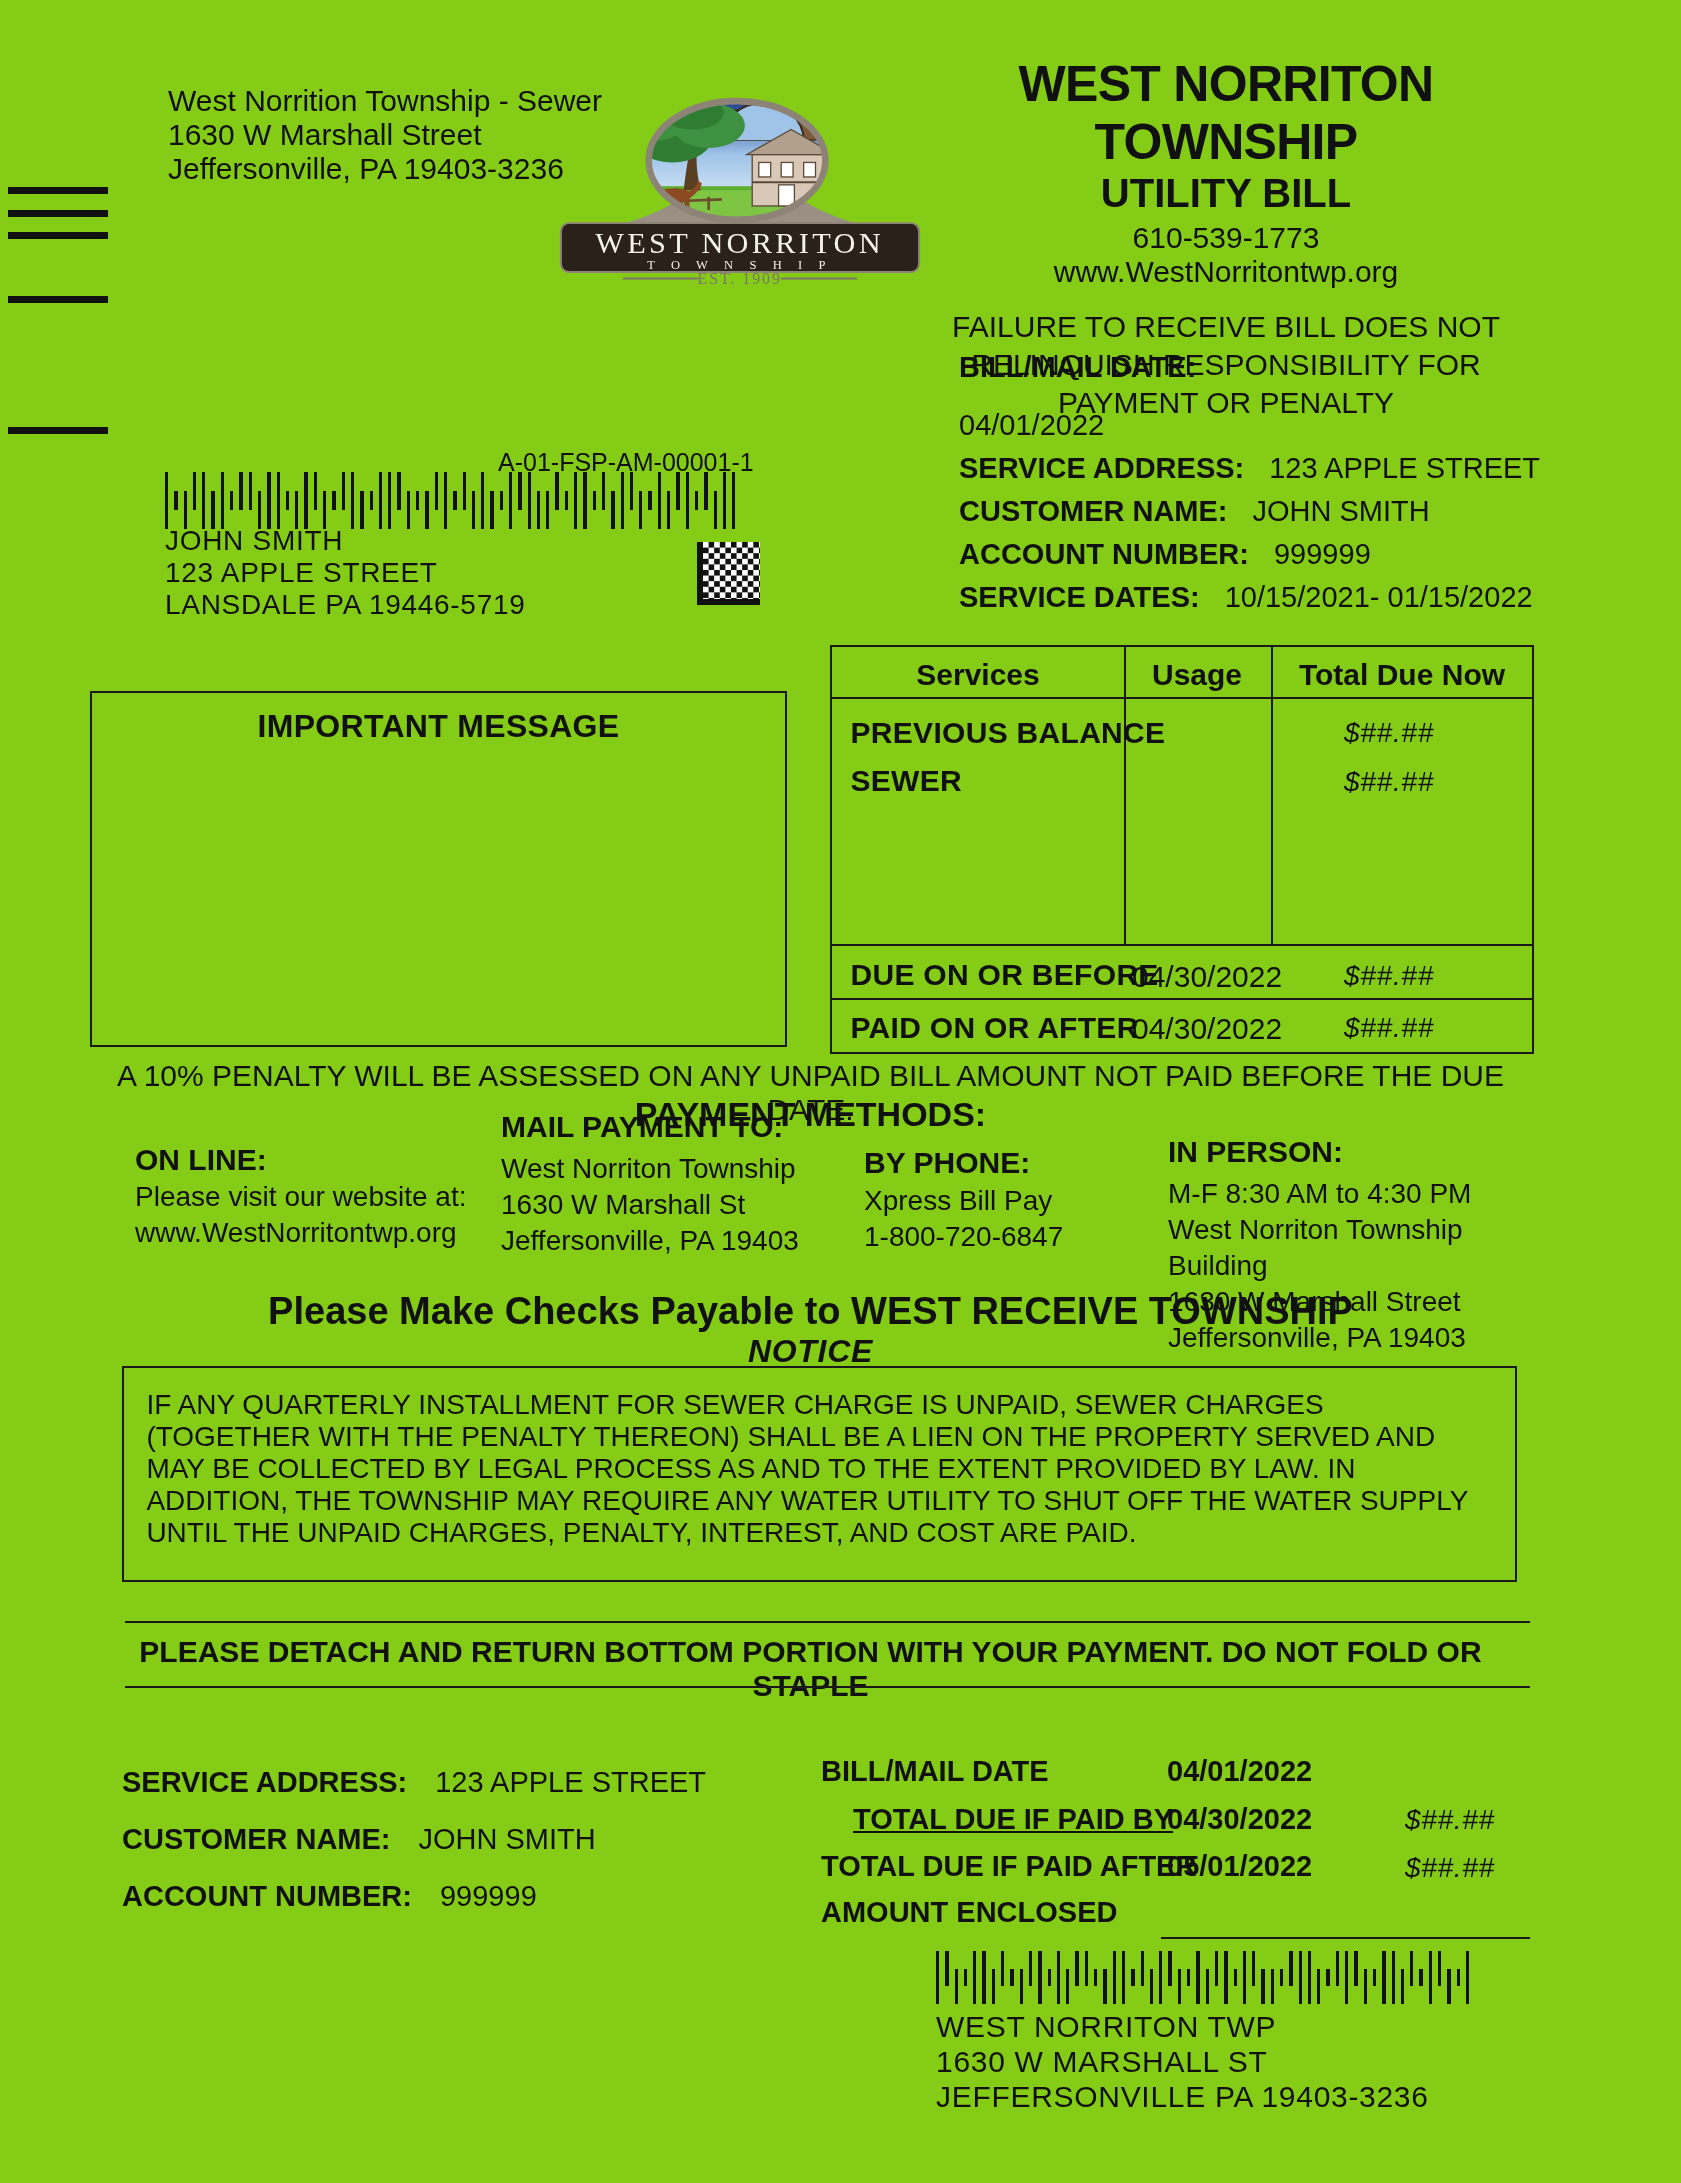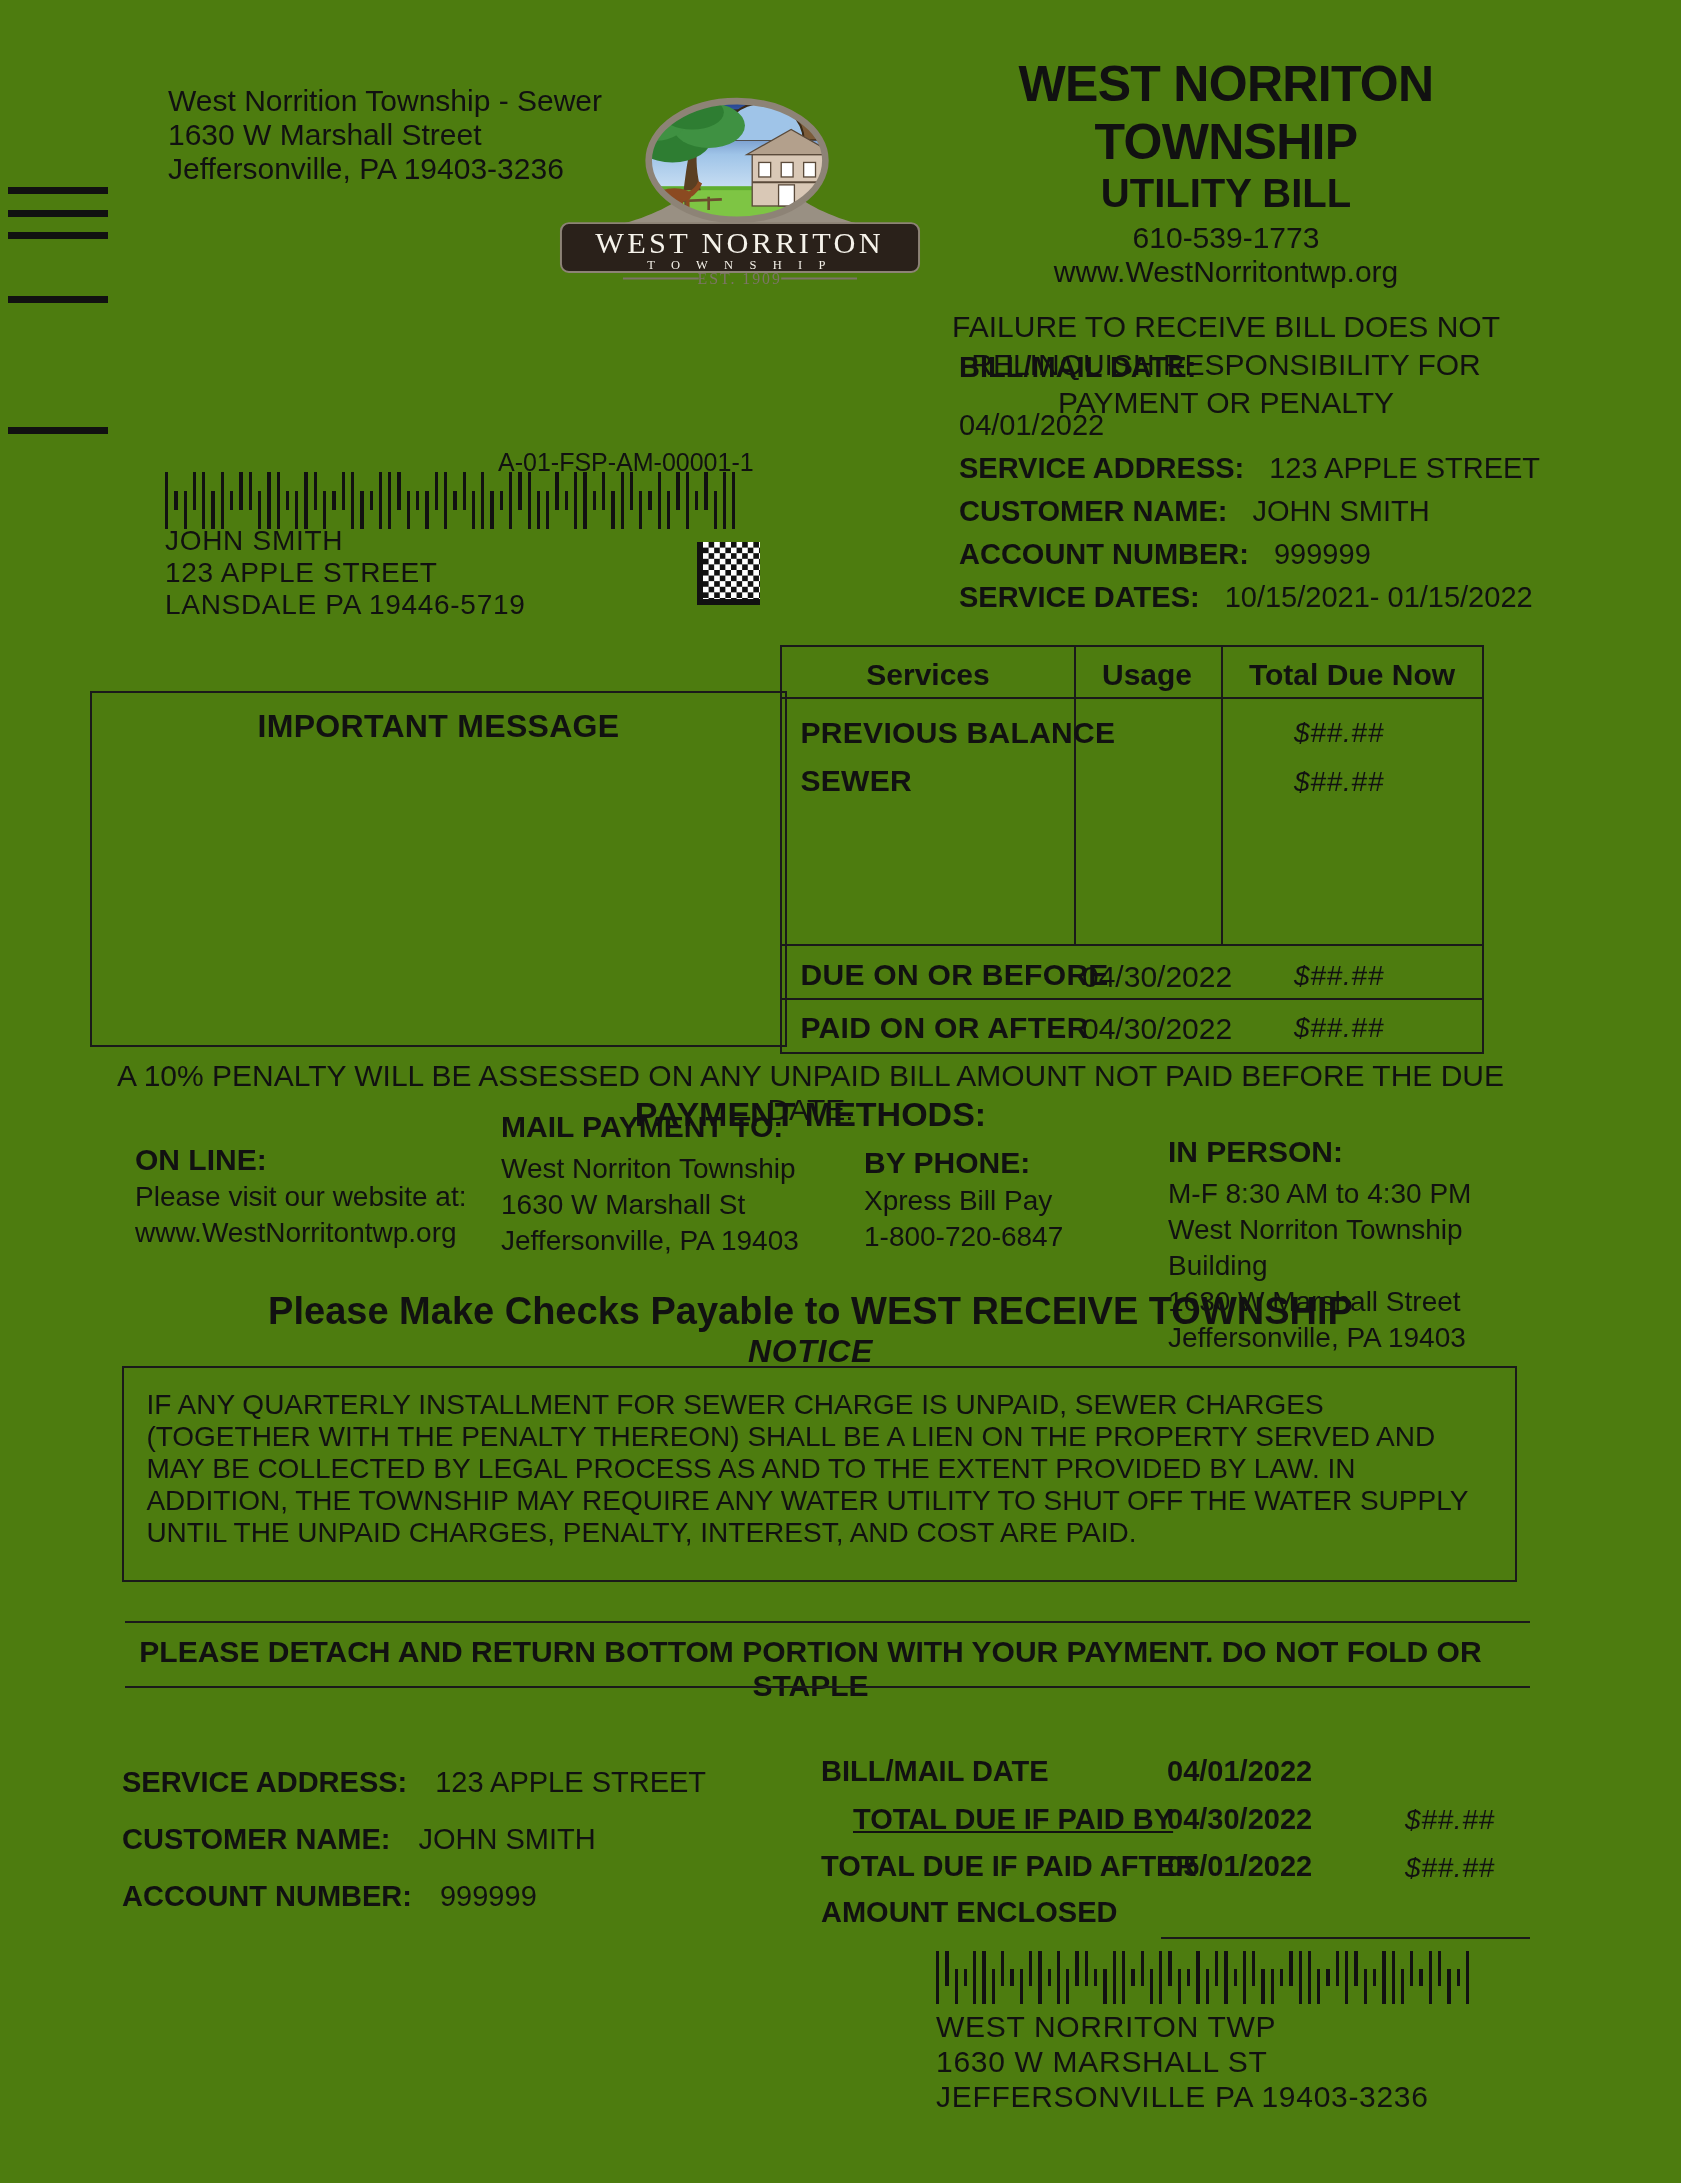--- a/index.html
+++ b/index.html
@@ -1,17 +1,17 @@
 <!DOCTYPE html>
 <html style="font-size:10.6px"><head>
 <meta charset="utf-8">
 <style>
   html,body{margin:0;padding:0;background:#e9e9e9;}
   .page{
-    position:relative; width:1681px; height:2183px; background:#4d7c0f;
+    position:relative; width:1681px; height:2183px; background:#84cc16;
     font-family:"Liberation Sans", sans-serif; color:#111; overflow:hidden;
   }
   .abs{position:absolute;}
   .center{text-align:center;}
   .money{font-style:italic; font-weight:normal; font-size:28px; letter-spacing:0.7px;}
 
   
   .regbar{position:absolute; left:8px; width:100px; height:7.3px; background:#111;}
 
   
@@ -262,21 +262,21 @@
       <div class="bar F"></div>
       <div class="bar F"></div>
     </div>
   <div class="abs recipient" style="left:165px; top:525px;">
     <div>JOHN SMITH</div>
     <div>123 APPLE STREET</div>
     <div>LANSDALE PA 19446-5719</div>
   </div>
   <div class="abs datamatrix" style="left:697px; top:542px;"></div>
 
-  <div class="abs svc-table" style="left:780px; top:645px; width:700px; height:405px;">
+  <div class="abs svc-table" style="left:830px; top:645px; width:700px; height:405px;">
 
     <div class="svc-col-divider" style="left:292px; height:297px;"></div>
     <div class="svc-col-divider" style="left:439px; height:297px;"></div>
 
     <div class="svc-hline" style="top:50px;"></div>
 
     <div class="abs svc-head" style="left:0; top:10.6px; width:292px; text-align:center;">Services</div>
     <div class="abs svc-head" style="left:292px; top:10.6px; width:146px; text-align:center;">Usage</div>
     <div class="abs svc-head" style="left:439px; top:10.6px; width:262px; text-align:center;">Total Due Now</div>
 

